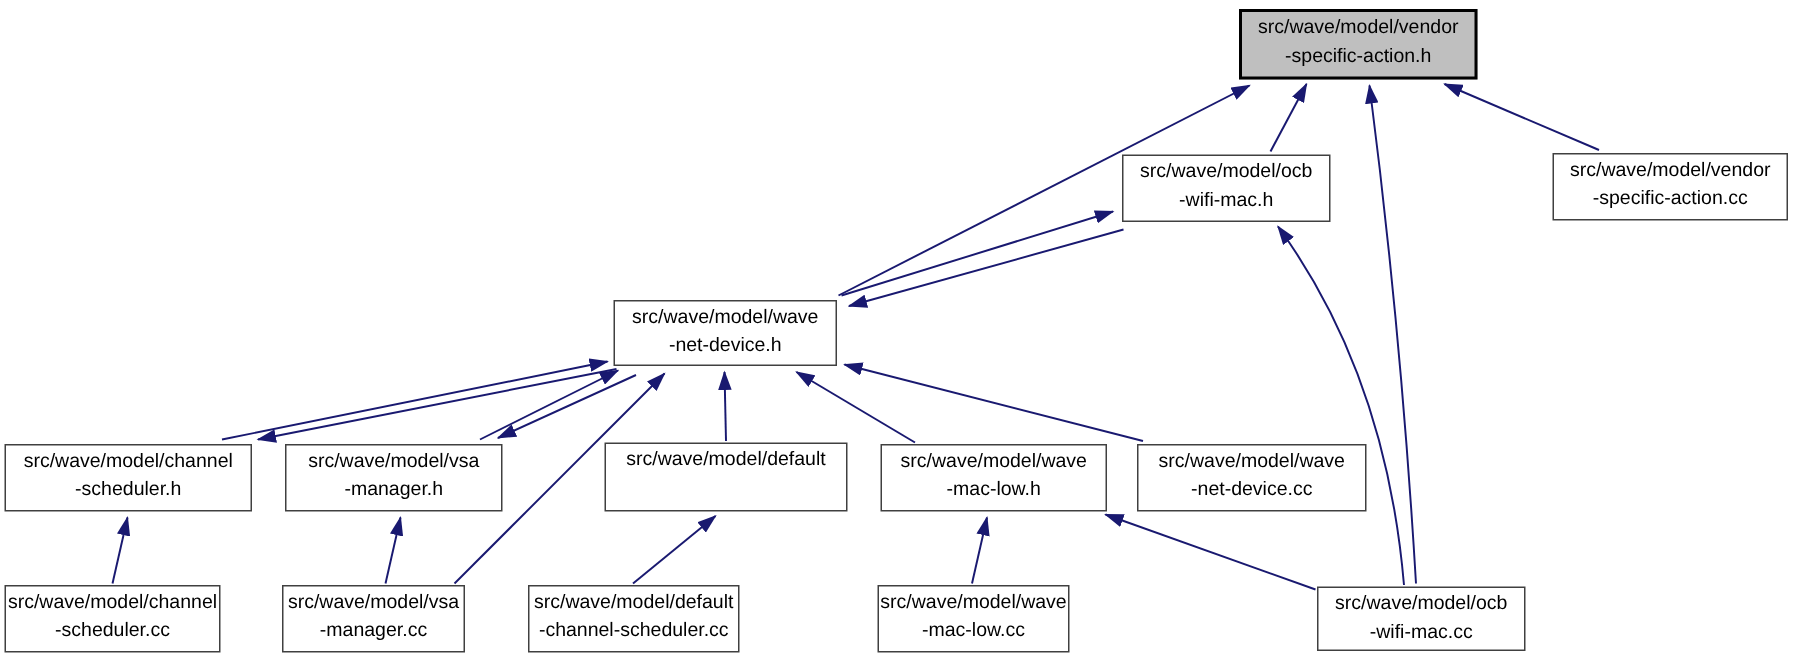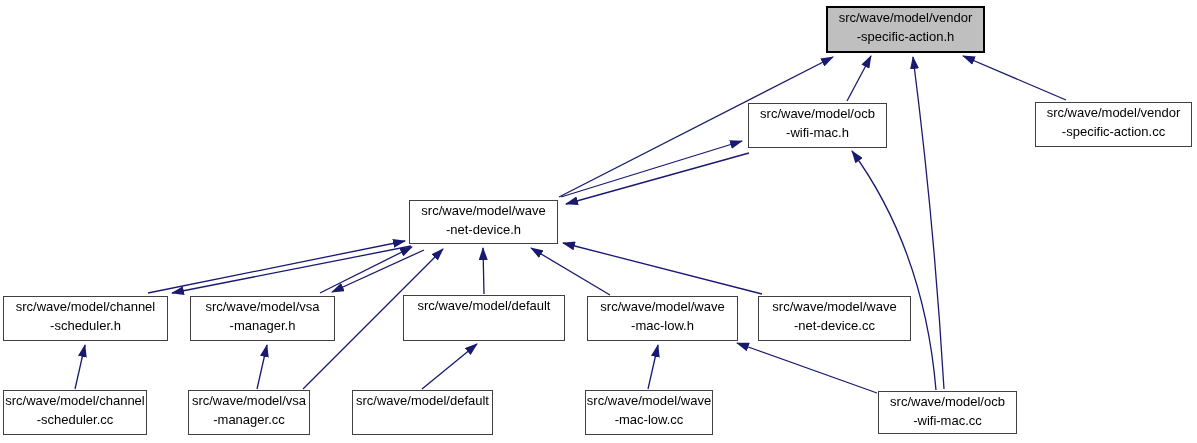--- a/index.html
+++ b/index.html
@@ -130,20 +130,21 @@
     <span>-scheduler.cc</span>
   </div>
 
   <div class="node" style="left:188px; top:390px; width:122px; height:45px;">
     <span>src/wave/model/vsa</span>
     <span>-manager.cc</span>
   </div>
 
   <div class="node" style="left:352px; top:390px; width:141px; height:45px;">
     <span>src/wave/model/default</span>
+    <span>-channel-scheduler.cc</span>
   </div>
 
   <div class="node" style="left:585px; top:390px; width:128px; height:45px;">
     <span>src/wave/model/wave</span>
     <span>-mac-low.cc</span>
   </div>
 
   <div class="node" style="left:878px; top:391px; width:139px; height:43px;">
     <span>src/wave/model/ocb</span>
     <span>-wifi-mac.cc</span>

